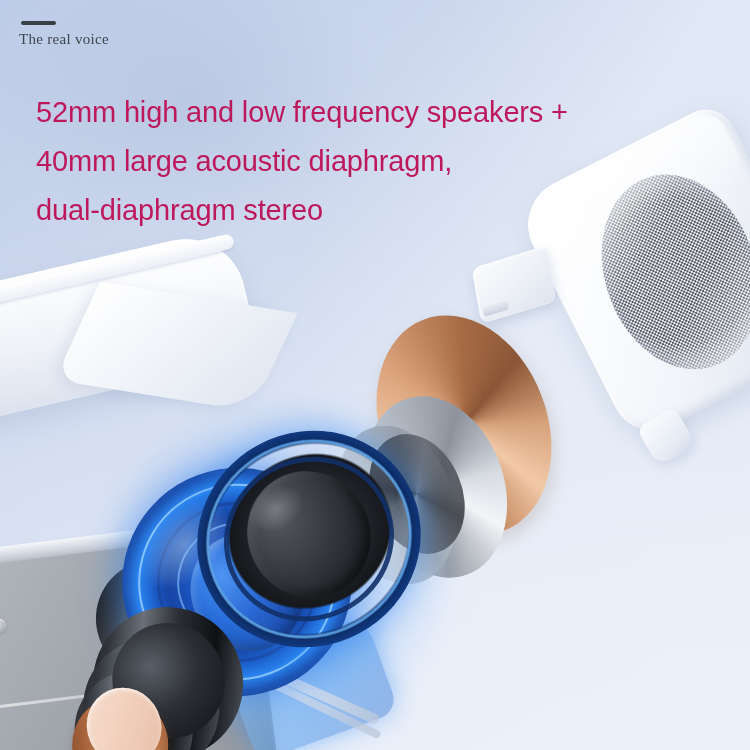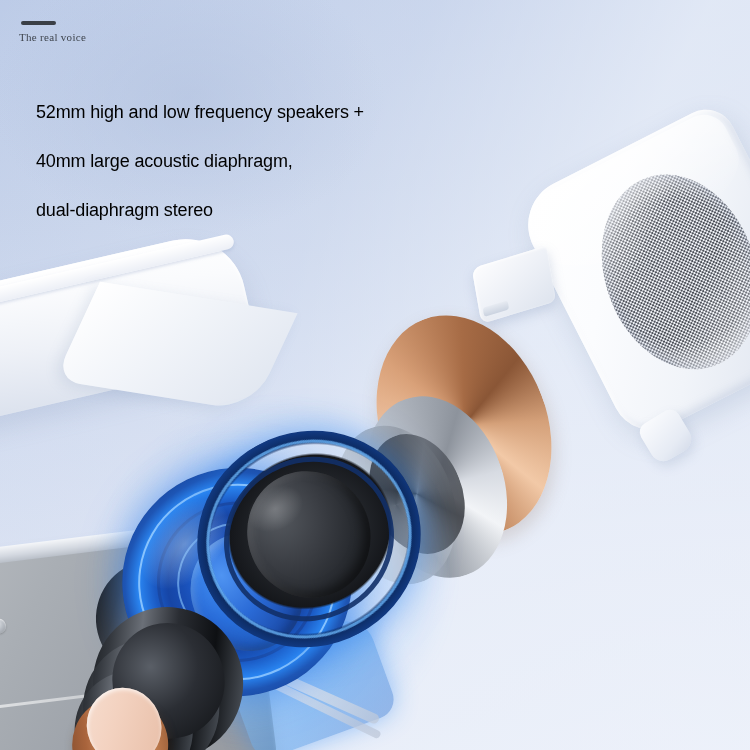--- a/index.html
+++ b/index.html
@@ -47,31 +47,31 @@
     position: absolute;
     left: 21px; top: 21px;
     width: 35px; height: 4px;
     border-radius: 2px;
     background: #3a3f46;
   }
   .eyebrow {
     position: absolute;
     left: 19px; top: 31px;
     font-family: "Liberation Serif", serif;
-    font-size: 11px;
+    font-size: 15px;
     letter-spacing: .3px;
     color: #3e444d;
     white-space: nowrap;
   }
   .headline {
     position: absolute;
     left: 36px; top: 88px;
     width: 640px;
-    color: #000000;
-    font-size: 18px;
+    color: #be185d;
+    font-size: 29px;
     line-height: 49px;
     letter-spacing: -0.15px;
     white-space: pre-line;
   }
 
   
   .panel-right {
     position: absolute;
     left: 556px; top: 172px;
     width: 232px; height: 268px;

